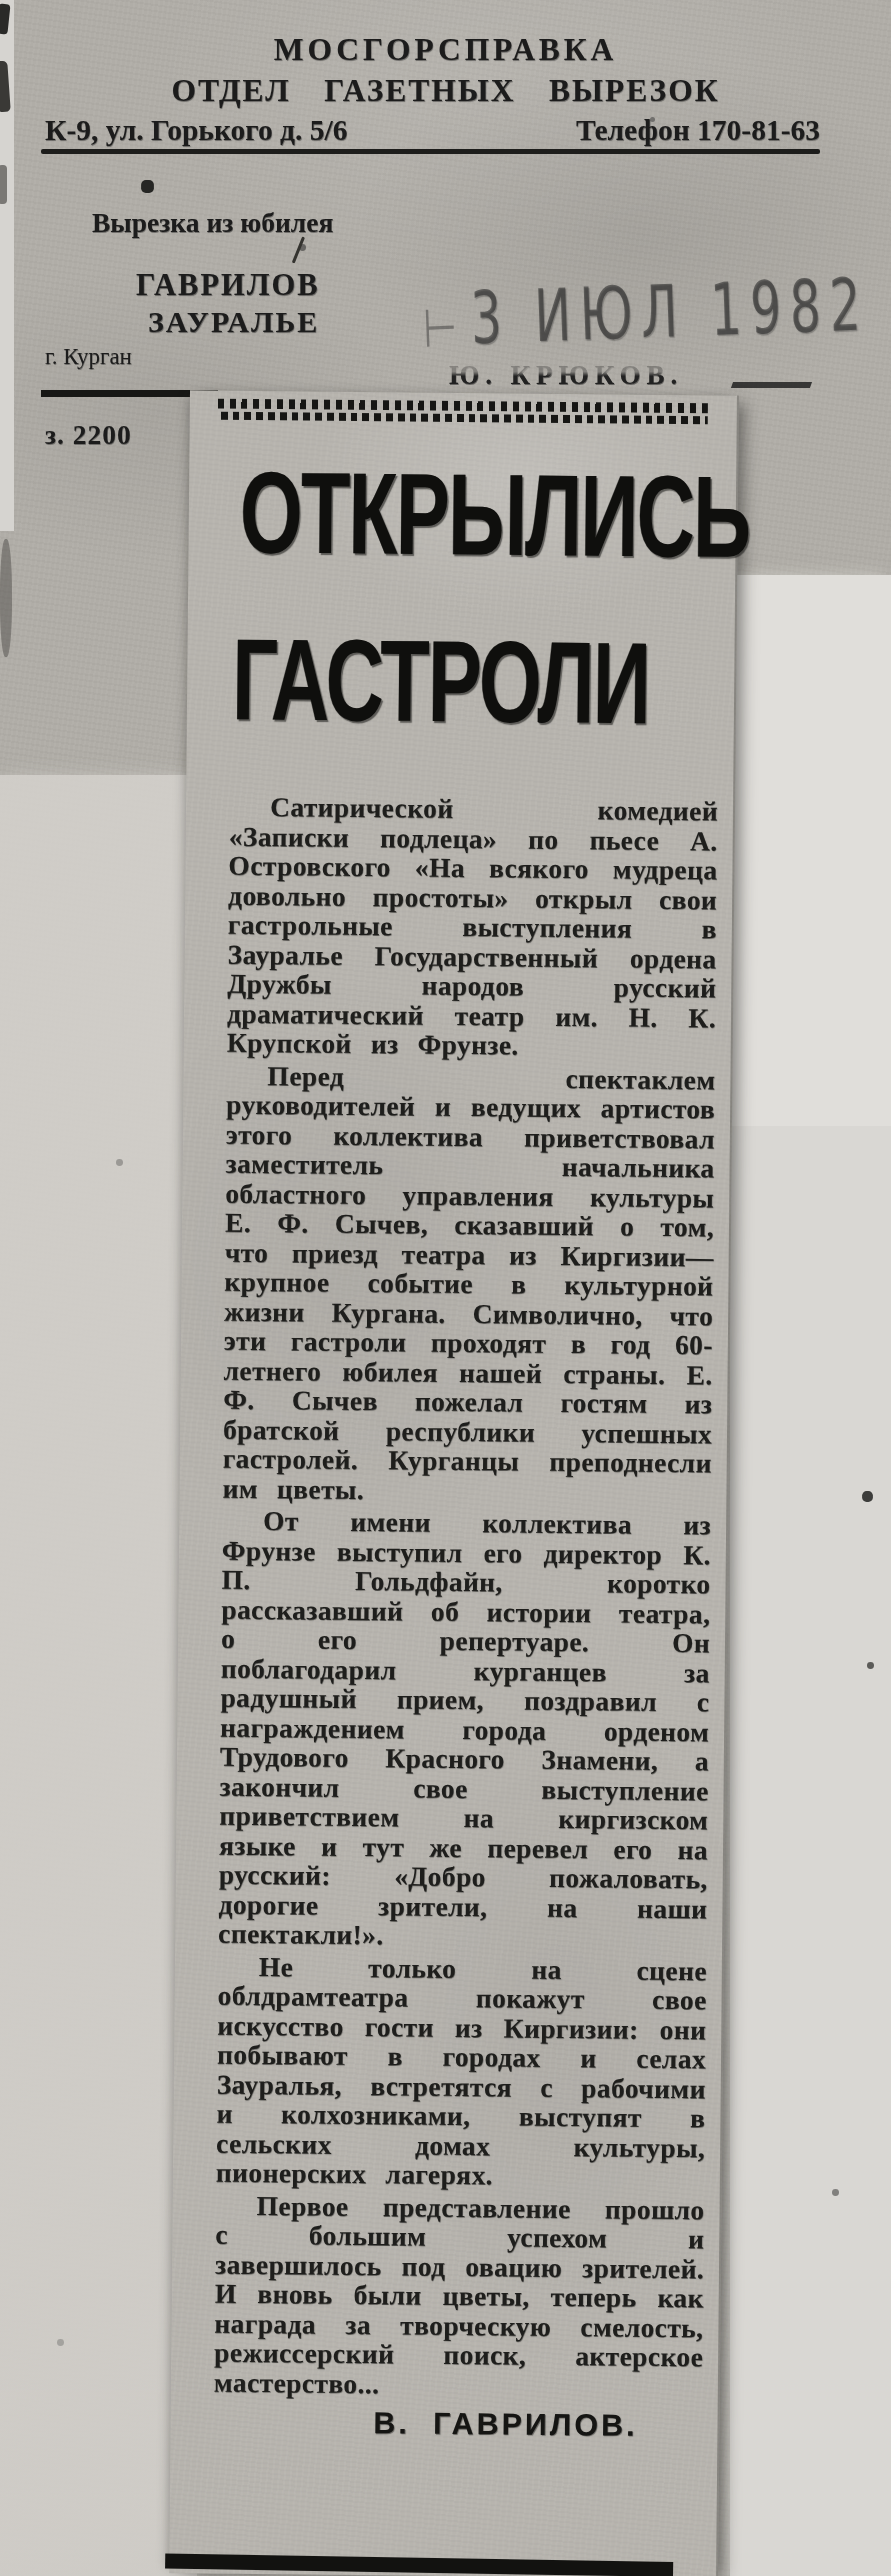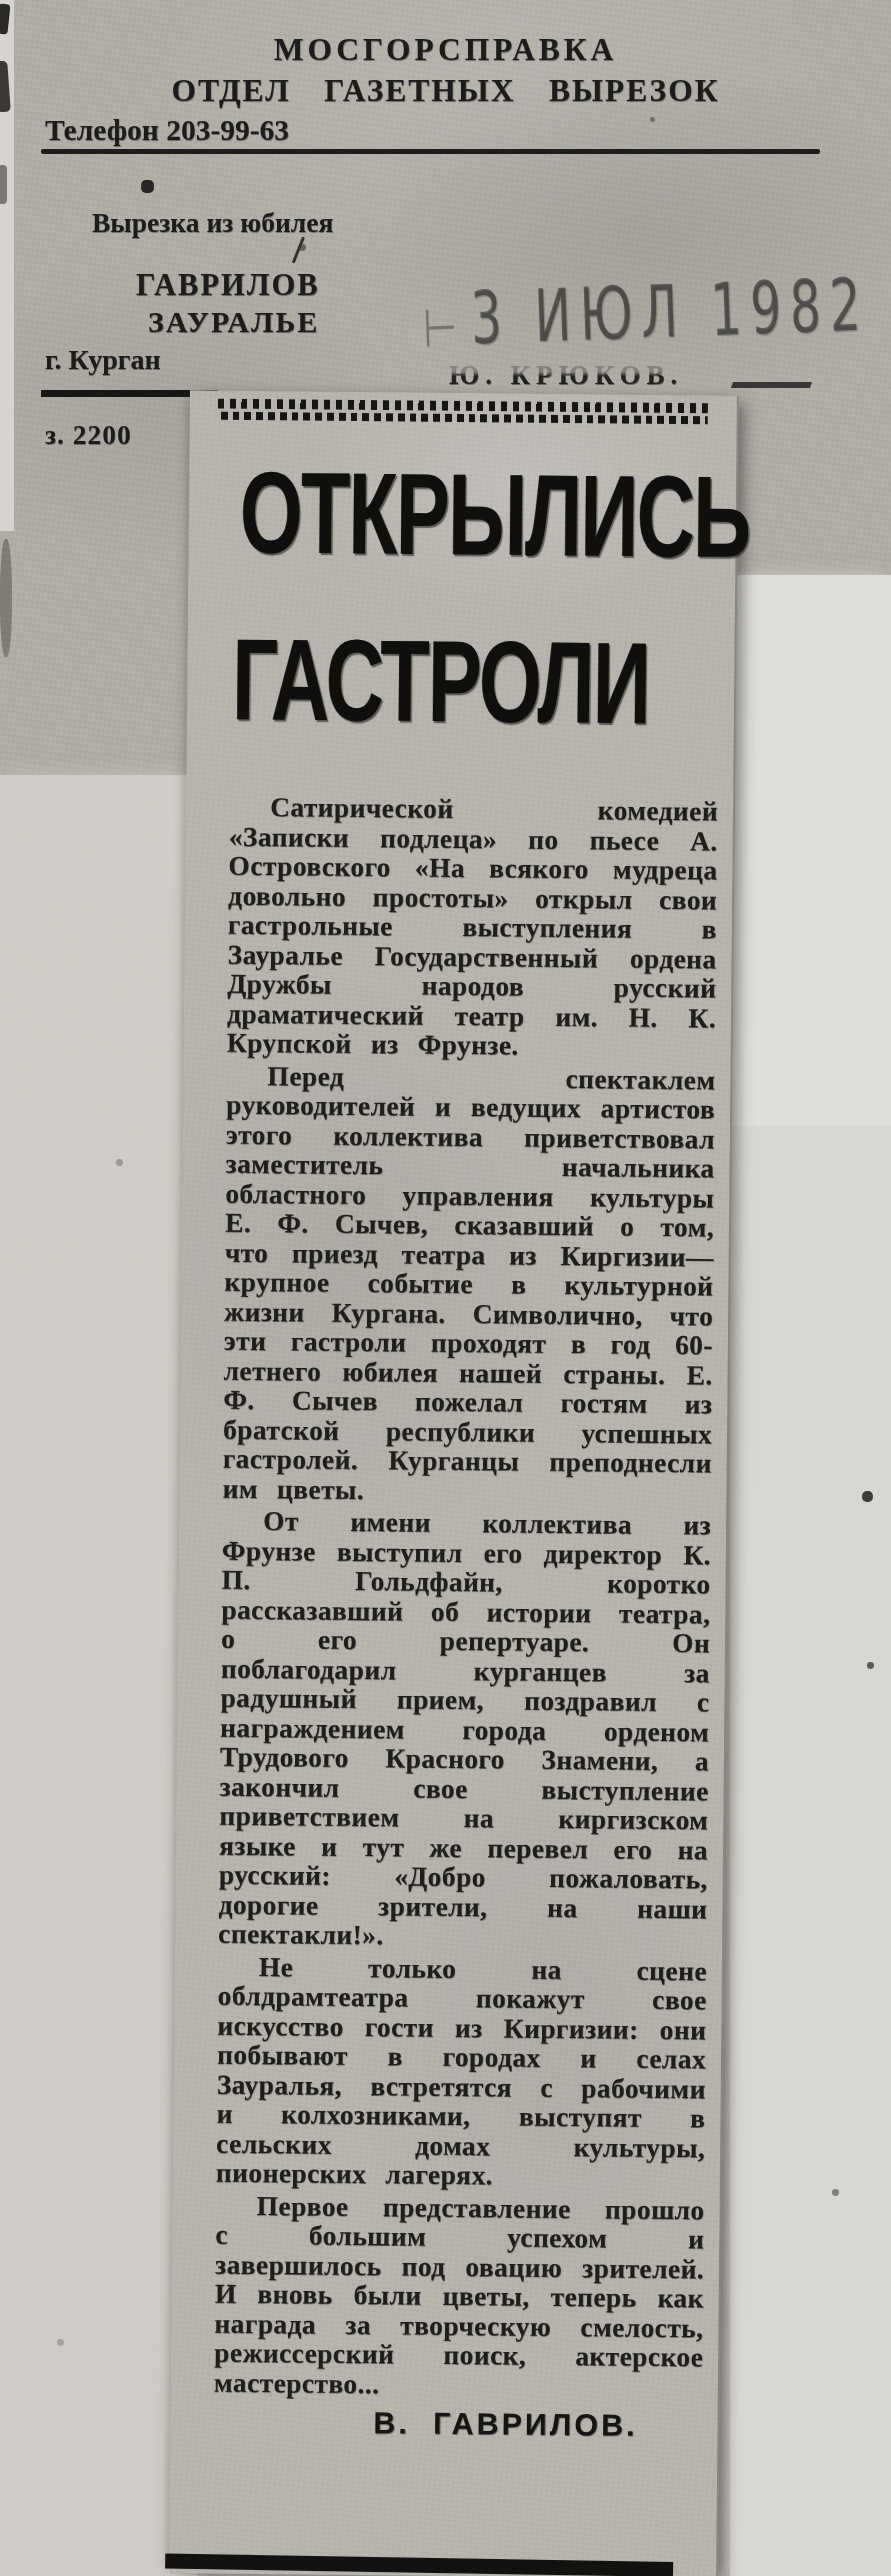--- a/index.html
+++ b/index.html
@@ -41,21 +41,21 @@
   .hdr-dept{top:73px;font-size:31.5px;letter-spacing:2px;word-spacing:23.6px;}
   .hdr-addr-row{position:absolute;top:114px;left:45px;width:775px;display:flex;justify-content:space-between;
        font-size:29.5px;font-weight:bold;text-shadow:0.6px 0.8px 0.7px rgba(25,25,25,.45);}
   .hdr-rule{position:absolute;top:149px;left:41px;width:779px;height:4.9px;background:#1d1d1b;border-radius:2px;}
   .label-clip{position:absolute;top:207px;left:92px;font-size:27.5px;font-weight:bold;
        text-shadow:0.5px 0.7px 0.6px rgba(25,25,25,.4);}
   .paper1{position:absolute;top:268px;left:136px;font-size:30.5px;font-weight:bold;letter-spacing:2px;
        text-shadow:0.7px 0.9px 0.8px rgba(25,25,25,.5);}
   .paper2{position:absolute;top:305px;left:148px;font-size:30px;font-weight:bold;letter-spacing:2px;
        text-shadow:0.7px 0.9px 0.8px rgba(25,25,25,.5);}
-  .city{position:absolute;top:344px;left:45px;font-size:28px;font-weight:bold;
+  .city{position:absolute;top:344px;left:45px;font-size:23px;font-weight:normal;
        text-shadow:0.5px 0.7px 0.6px rgba(25,25,25,.4);}
   .city-rule{position:absolute;top:390px;left:41px;width:177px;height:6.9px;background:#171715;}
   .order-no{position:absolute;top:419px;left:45px;font-size:27.5px;font-weight:bold;letter-spacing:1px;
        text-shadow:0.5px 0.7px 0.6px rgba(25,25,25,.4);text-align:center;}
 
   
   .stamp{position:absolute;top:295px;left:423px;transform:rotate(-2deg);white-space:nowrap;
     font-family:"DejaVu Sans", sans-serif;color:rgba(42,42,42,.58);}
   .stamp-mark{display:inline-block;font-size:39px;transform:scale(1,1.35);opacity:.75;margin-right:13.8px;vertical-align:7.9px;}
   .stamp-date{display:inline-block;font-size:51px;letter-spacing:8.9px;transform:scale(.96,1.42);transform-origin:left bottom;
@@ -112,21 +112,22 @@
   <div class="edge-mark1"></div>
   <div class="edge-mark2"></div>
   <div class="edge-mark3"></div>
   <div class="edge-mark4"></div>
   <div class="specks"></div>
   <div class="pen-mark"></div>
 
   <div class="hdr hdr-dept">ОТДЕЛ ГАЗЕТНЫХ ВЫРЕЗОК</div>
   <div class="hdr hdr-org">МОСГОРСПРАВКА</div>
   <div class="hdr-addr-row">
-    <span>Телефон 203-99-63</span>
+    <span>К-9, ул. Горького д. 5/6</span>
+    <span>Телефон 170-81-63</span>
   </div>
   <div class="hdr-rule"></div>
 
   <div class="label-clip">Вырезка из юбилея</div>
   <div class="paper1">ГАВРИЛОВ</div>
   <div class="paper2">ЗАУРАЛЬЕ</div>
   <div class="city">г. Курган</div>
   <div class="city-rule"></div>
   <div class="order-no">з. 2200</div>
 

